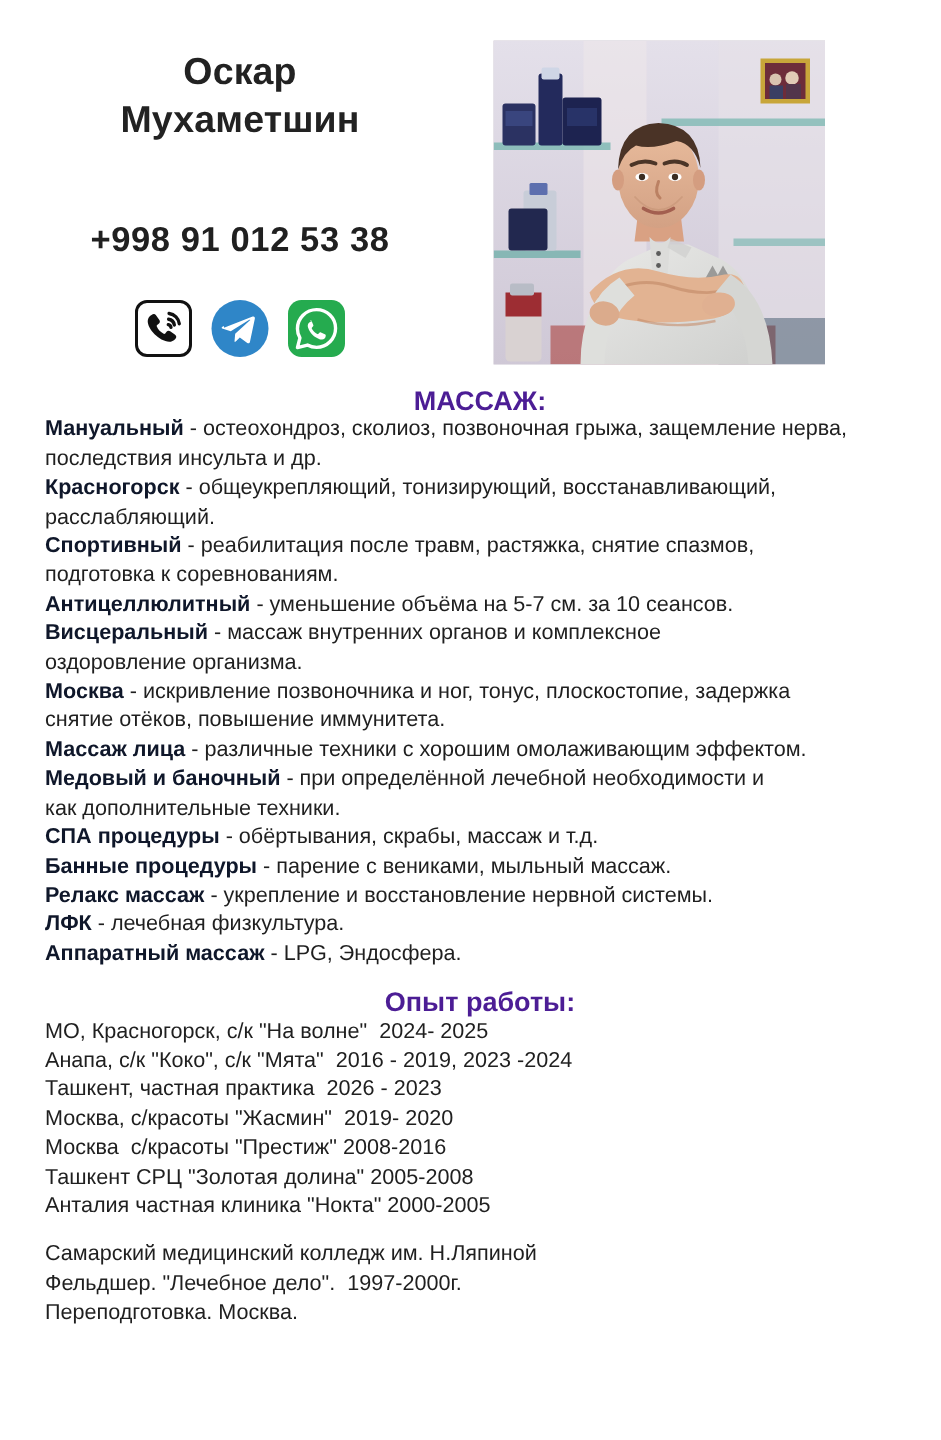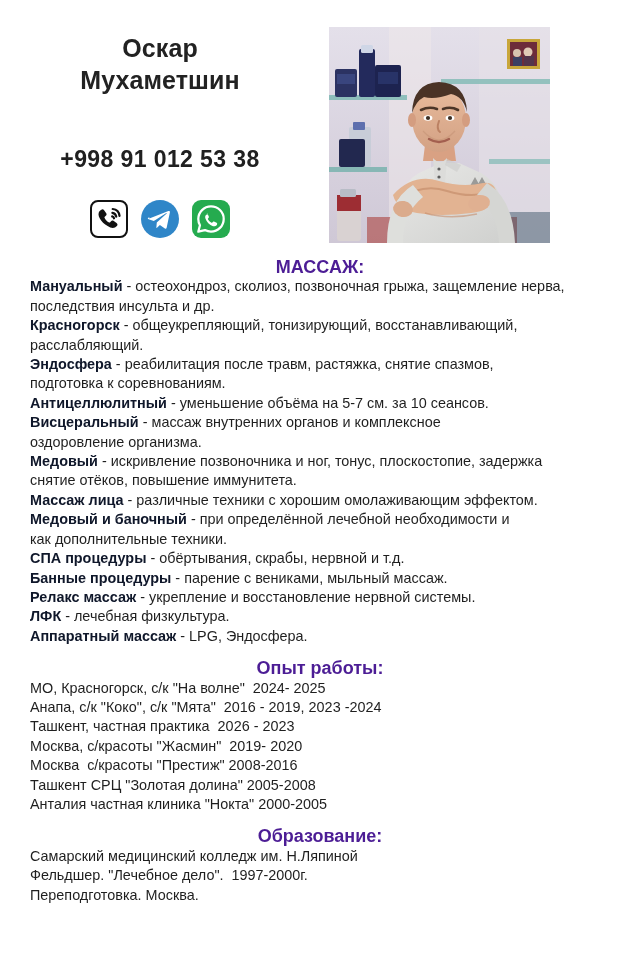--- a/index.html
+++ b/index.html
@@ -292,31 +292,31 @@
 
   <div class="content">
 
     <div class="block">
       <div class="heading">МАССАЖ:</div>
       <div id="services-list">
           <div class="line"><b>Мануальный</b><span> - остеохондроз, сколиоз, позвоночная грыжа, защемление нерва,</span></div>
           <div class="line">последствия инсульта и др.</div>
           <div class="line"><b>Красногорск</b><span> - общеукрепляющий, тонизирующий, восстанавливающий,</span></div>
           <div class="line">расслабляющий.</div>
-          <div class="line"><b>Эндосфера</b><span> - реабилитация после травм, растяжка, снятие спазмов,</span></div>
+          <div class="line"><b>Спортивный</b><span> - реабилитация после травм, растяжка, снятие спазмов,</span></div>
           <div class="line">подготовка к соревнованиям.</div>
           <div class="line"><b>Антицеллюлитный</b><span> - уменьшение объёма на 5-7 см. за 10 сеансов.</span></div>
           <div class="line"><b>Висцеральный</b><span> - массаж внутренних органов и комплексное</span></div>
           <div class="line">оздоровление организма.</div>
-          <div class="line"><b>Медовый</b><span> - искривление позвоночника и ног, тонус, плоскостопие, задержка</span></div>
+          <div class="line"><b>Москва</b><span> - искривление позвоночника и ног, тонус, плоскостопие, задержка</span></div>
           <div class="line">снятие отёков, повышение иммунитета.</div>
           <div class="line"><b>Массаж лица</b><span> - различные техники с хорошим омолаживающим эффектом.</span></div>
           <div class="line"><b>Медовый и баночный</b><span> - при определённой лечебной необходимости и</span></div>
           <div class="line">как дополнительные техники.</div>
-          <div class="line"><b>СПА процедуры</b><span> - обёртывания, скрабы, нервной и т.д.</span></div>
+          <div class="line"><b>СПА процедуры</b><span> - обёртывания, скрабы, массаж и т.д.</span></div>
           <div class="line"><b>Банные процедуры</b><span> - парение с вениками, мыльный массаж.</span></div>
           <div class="line"><b>Релакс массаж</b><span> - укрепление и восстановление нервной системы.</span></div>
           <div class="line"><b>ЛФК</b><span> - лечебная физкультура.</span></div>
           <div class="line"><b>Аппаратный массаж</b><span> - LPG, Эндосфера.</span></div>
         </div>
     </div>
 
     <div class="gap"></div>
 
     <div class="block">
@@ -328,21 +328,20 @@
           <div class="line">Москва, с/красоты "Жасмин"  2019- 2020</div>
           <div class="line">Москва  с/красоты "Престиж" 2008-2016</div>
           <div class="line">Ташкент СРЦ "Золотая долина" 2005-2008</div>
           <div class="line">Анталия частная клиника "Нокта" 2000-2005</div>
         </div>
     </div>
 
     <div class="gap"></div>
 
     <div class="block">
-      <div class="heading">Образование:</div>
       <div id="education-list">
           <div class="line">Самарский медицинский колледж им. Н.Ляпиной</div>
           <div class="line">Фельдшер. "Лечебное дело".  1997-2000г.</div>
           <div class="line">Переподготовка. Москва.</div>
         </div>
     </div>
 
   </div>
 </div>
 

